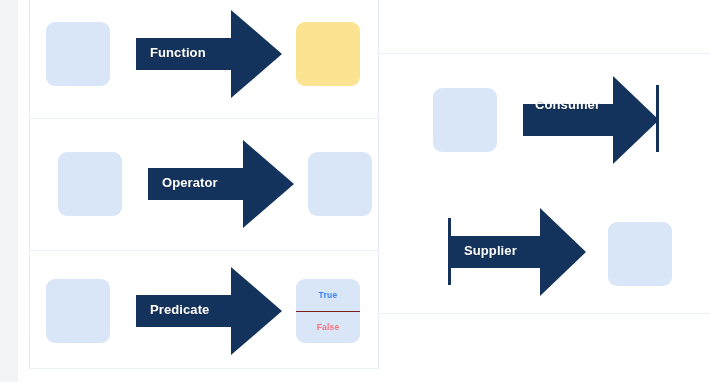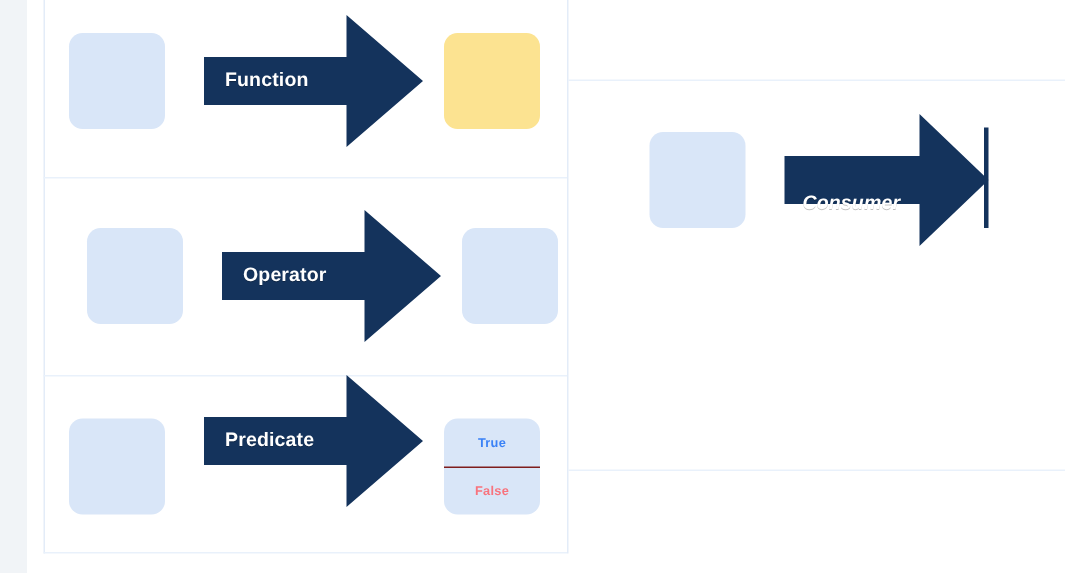--- a/index.html
+++ b/index.html
@@ -141,21 +141,21 @@
       <span class="arrow-label" style="left:14px; top:35px;">Operator</span>
     </div>
 
     <div class="node-box" style="left:296px; top:34px;"></div>
   </div>
 
   <div class="row" style="left:0; top:250px; width:378px; height:118px;">
 
     <div class="node-box" style="left:46px; top:29px;"></div>
 
-    <div class="arrow" style="left:136px; top:0;text-align:right;">
+    <div class="arrow" style="left:136px; top:17px;text-align:right;">
       <svg width="146" height="88" viewBox="0 0 146 88">
         <path d="M0,28 L95,28 L95,0 L146,44 L95,88 L95,60 L0,60 Z" fill="#14335c"></path>
       </svg>
       <span class="arrow-label" style="left:14px; top:35px;">Predicate</span>
     </div>
 
     <div class="node-box split" style="left:296px; top:29px;">
       <div class="split-half half-true">
         <span>True</span>
       </div>
@@ -166,20 +166,33 @@
   </div>
 
   <div class="row" style="left:379px; top:54px; width:331px; height:259px;">
 
     <div class="node-box" style="left:54px; top:34px;"></div>
 
     <div class="arrow" style="left:144px; top:22px;">
       <svg width="136" height="88" viewBox="0 0 136 88">
         <path d="M0,28 L90,28 L90,0 L136,44 L90,88 L90,60 L0,60 Z" fill="#14335c"></path>
       </svg>
-      <span class="arrow-label" style="left:12px; top:51px;font-style:italic;">Consumer</span>
+      <span class="arrow-label" style="left:12px; top:21px;">Consumer</span>
     </div>
 
     <div class="terminator-bar" style="left:277px; top:31px; height:67px;"></div>
   </div>
 
+  <div class="row" style="left:379px; top:54px; width:331px; height:259px;">
+
+    <div class="terminator-bar" style="left:69px; top:164px; height:67px;"></div>
+
+    <div class="arrow" style="left:71px; top:154px;">
+      <svg width="136" height="88" viewBox="0 0 136 88">
+        <path d="M0,28 L90,28 L90,0 L136,44 L90,88 L90,60 L0,60 Z" fill="#14335c"></path>
+      </svg>
+      <span class="arrow-label" style="left:14px; top:35px;">Supplier</span>
+    </div>
+
+    <div class="node-box" style="left:229px; top:168px;"></div>
+  </div>
 
 </div>
 
 </body></html>

